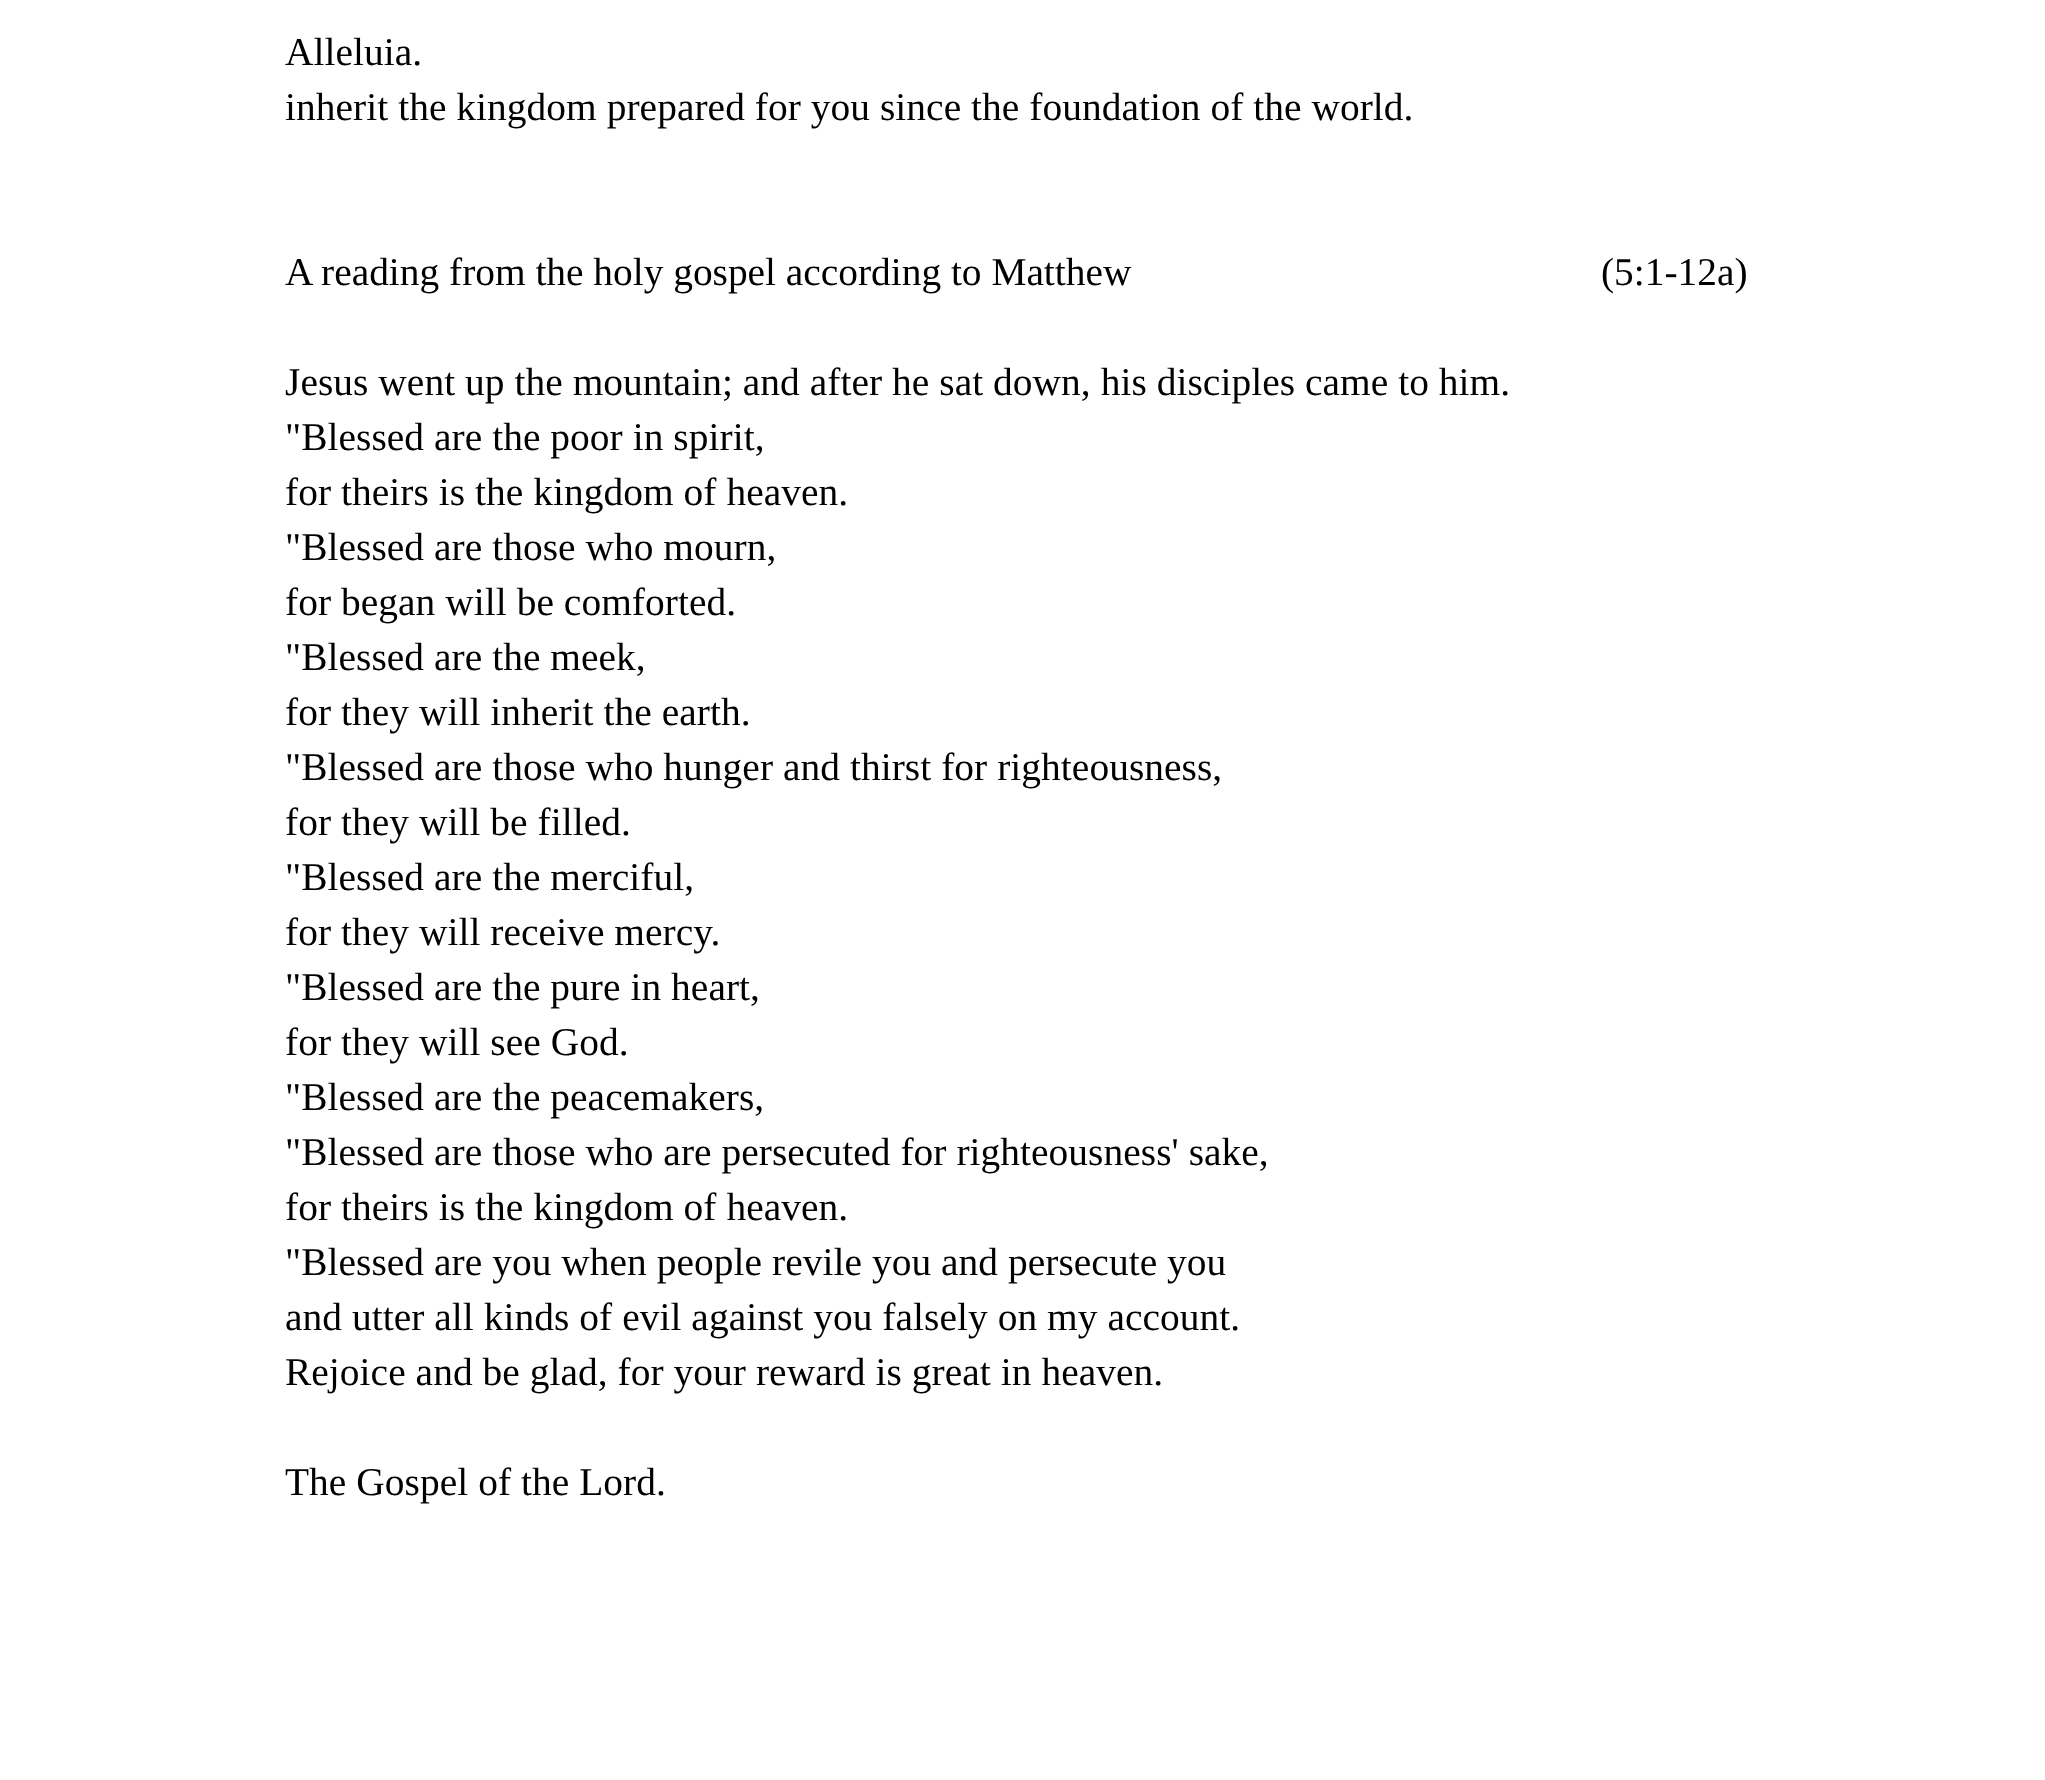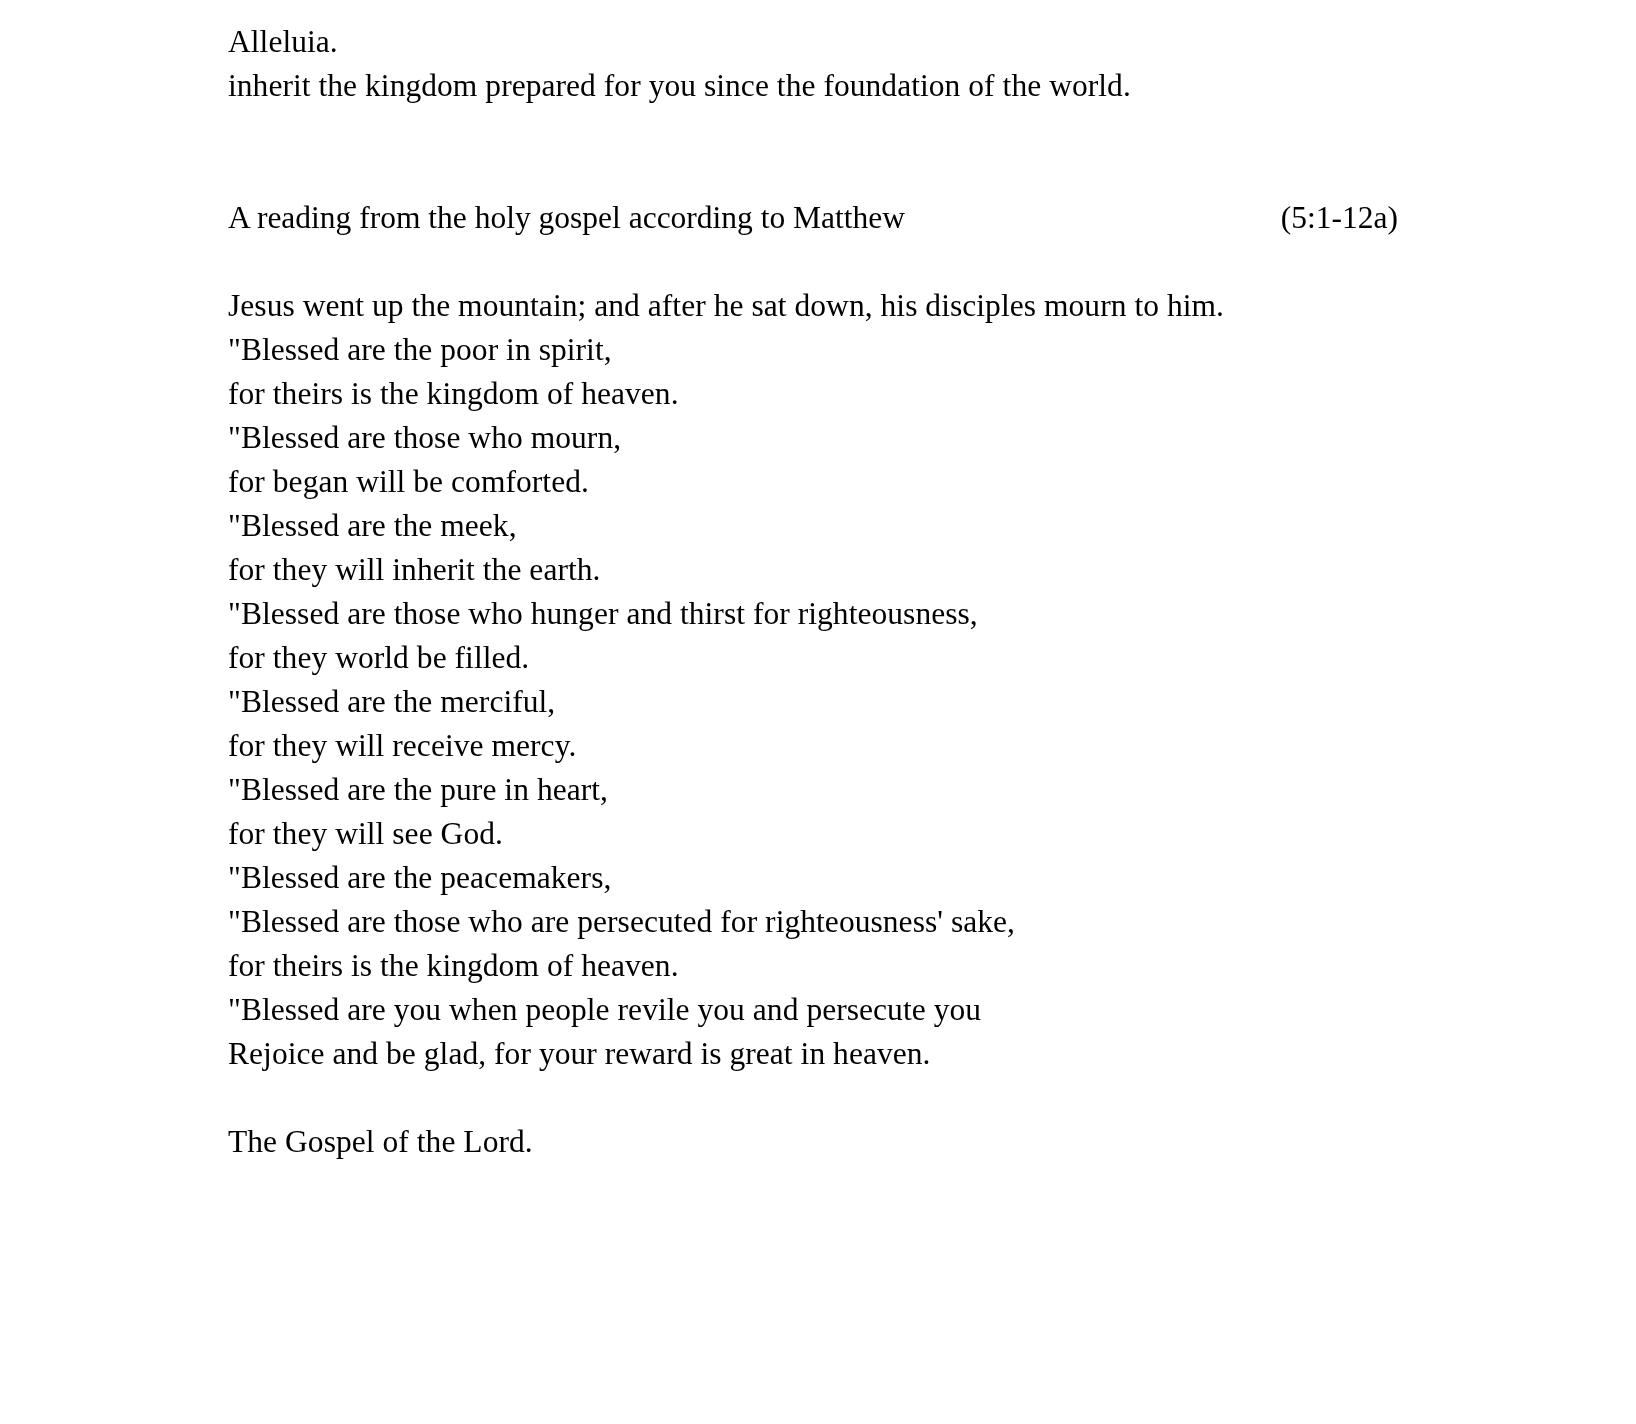--- a/index.html
+++ b/index.html
@@ -75,37 +75,38 @@
   <div class="blank-line">&nbsp;</div>
 
   <section class="heading-row">
     <span class="heading-title">A reading from the holy gospel according to Matthew</span>
     <span class="heading-ref">(5:1-12a)</span>
   </section>
 
   <div class="blank-line">&nbsp;</div>
 
   <section class="stanza">
-    <div class="doc-line">Jesus went up the mountain; and after he sat down, his disciples mourn to him.</div>
+    <div class="doc-line">Jesus went up the mountain; and after he sat down, his disciples came to him.</div>
     <div class="doc-line">"Blessed are the poor in spirit,</div>
     <div class="doc-line">for theirs is the kingdom of heaven.</div>
     <div class="doc-line">"Blessed are those who mourn,</div>
     <div class="doc-line">for began will be comforted.</div>
     <div class="doc-line">"Blessed are the meek,</div>
     <div class="doc-line">for they will inherit the earth.</div>
     <div class="doc-line">"Blessed are those who hunger and thirst for righteousness,</div>
-    <div class="doc-line">for they world be filled.</div>
+    <div class="doc-line">for they will be filled.</div>
     <div class="doc-line">"Blessed are the merciful,</div>
     <div class="doc-line">for they will receive mercy.</div>
     <div class="doc-line">"Blessed are the pure in heart,</div>
     <div class="doc-line">for they will see God.</div>
     <div class="doc-line">"Blessed are the peacemakers,</div>
     <div class="doc-line">"Blessed are those who are persecuted for righteousness' sake,</div>
     <div class="doc-line">for theirs is the kingdom of heaven.</div>
     <div class="doc-line">"Blessed are you when people revile you and persecute you</div>
+    <div class="doc-line">and utter all kinds of evil against you falsely on my account.</div>
     <div class="doc-line">Rejoice and be glad, for your reward is great in heaven.</div>
   </section>
 
   <div class="blank-line">&nbsp;</div>
 
   <section class="stanza">
     <div class="doc-line">The Gospel of the Lord.</div>
   </section>
 
 </div>

